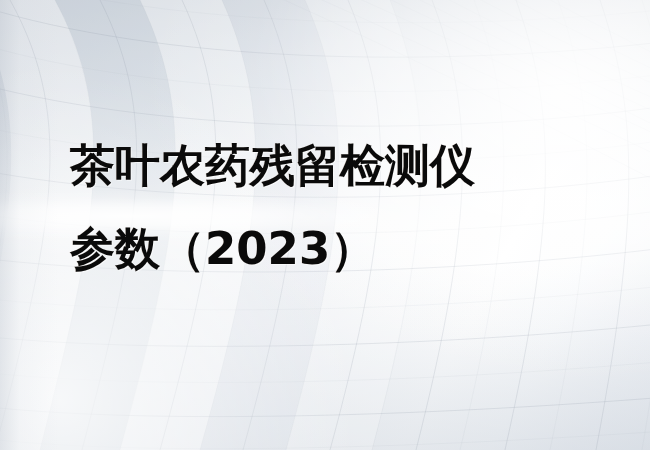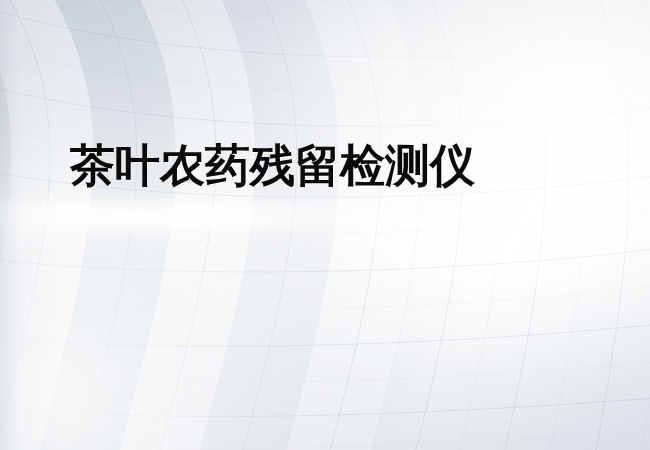--- a/index.html
+++ b/index.html
@@ -206,15 +206,16 @@
     </g>
   </svg>
 
   <div class="bg-layer" id="bg-glow"></div>
   <div class="bg-layer" id="bg-sweep"></div>
   <div class="bg-layer" id="bg-streak"></div>
   <div class="bg-layer" id="bg-edge"></div>
 
   <div id="title-block">
     <div class="title-line line1">茶叶农药残留检测仪</div>
+    <div class="title-line line2">参数（2023）</div>
   </div>
 
 </div>
 
 </body></html>

